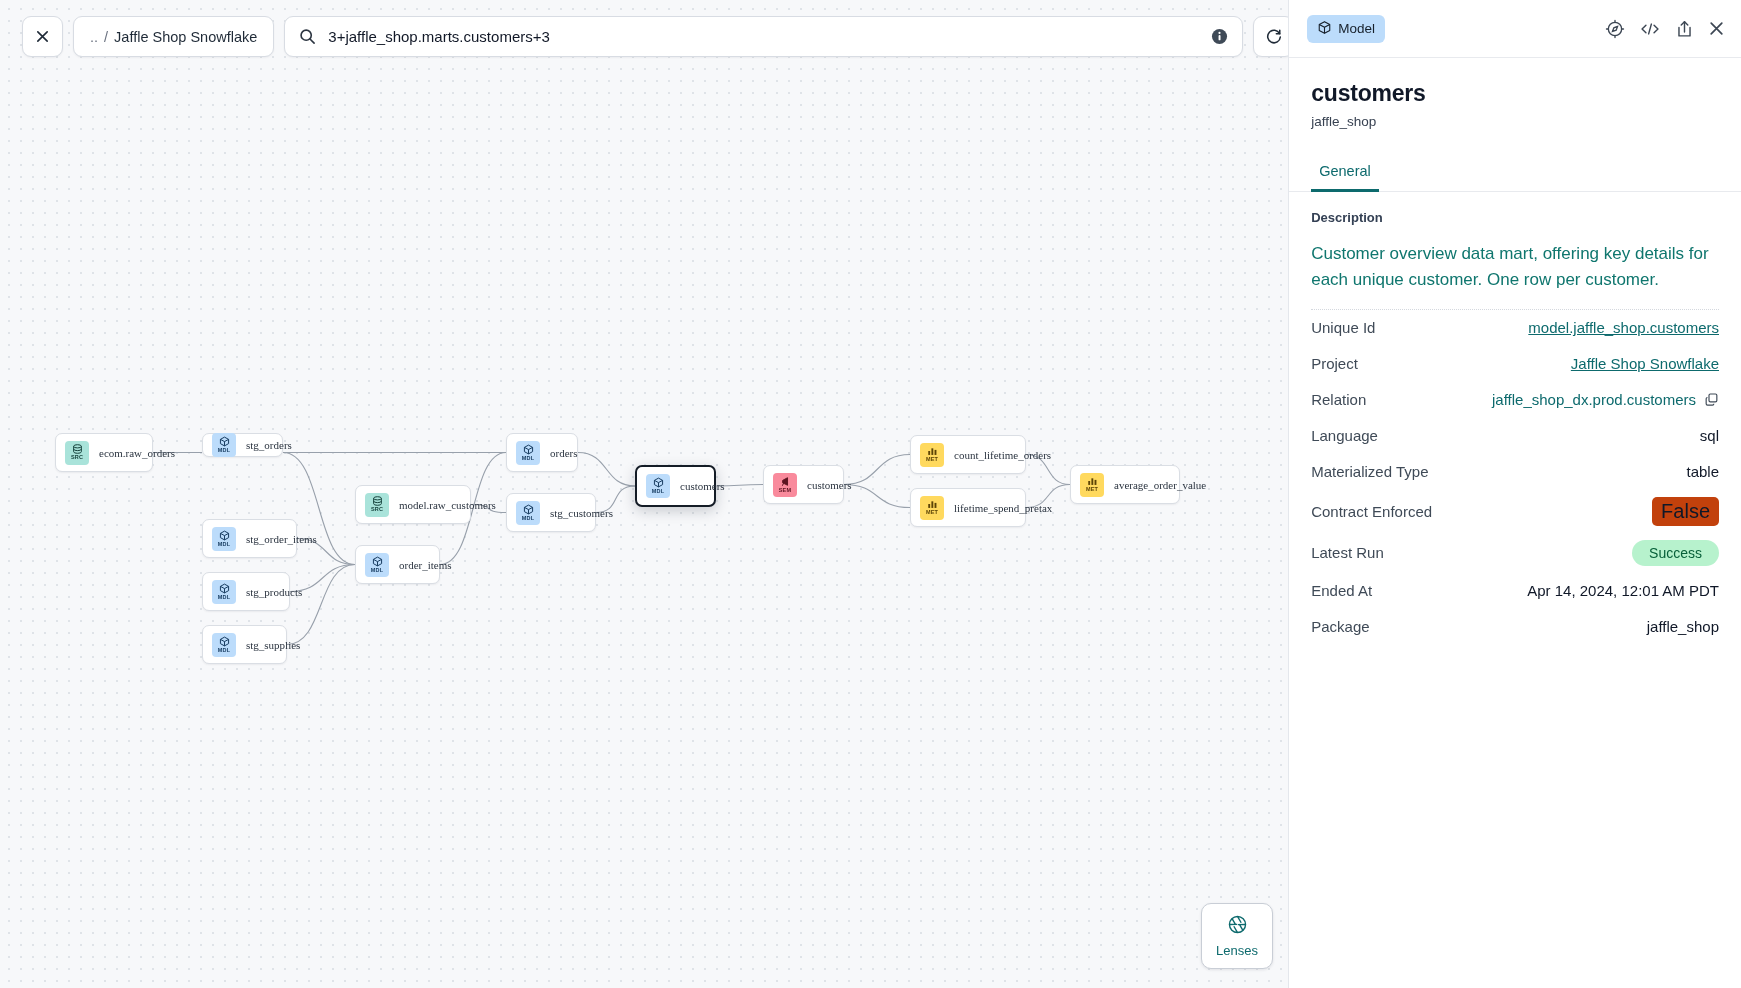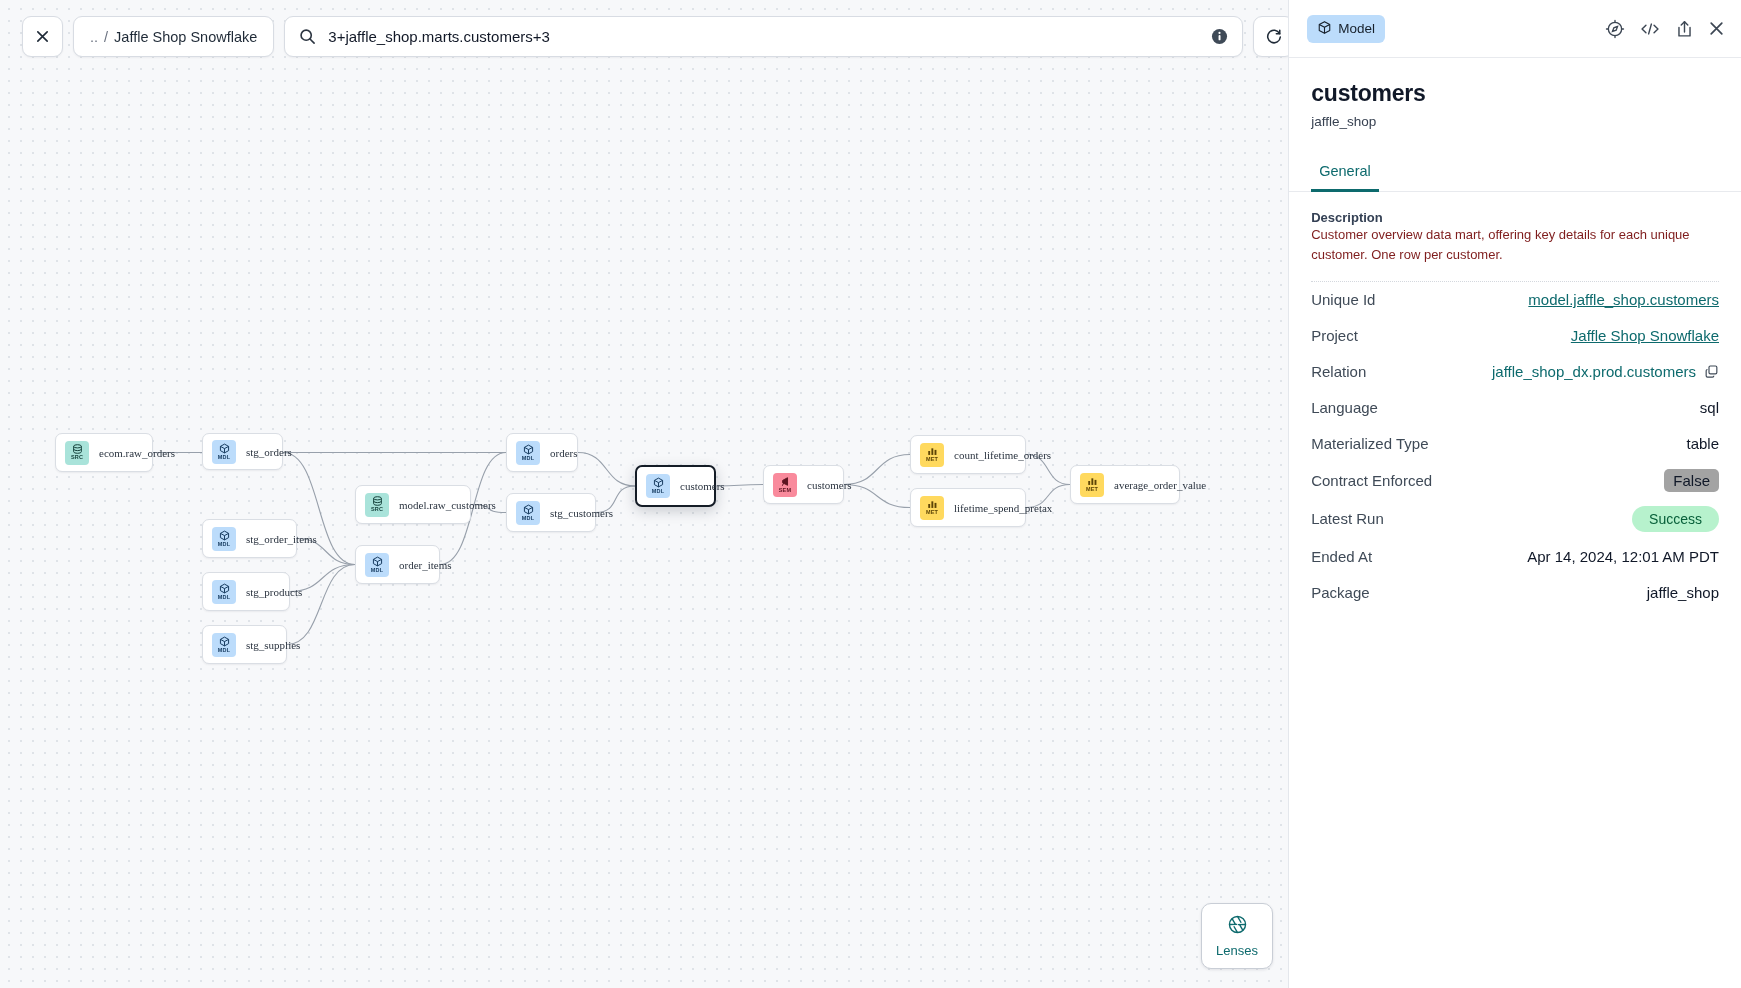--- a/index.html
+++ b/index.html
@@ -176,39 +176,40 @@
     font-size: 14.5px; color: #0d6a6d; font-weight: 500;
     padding: 6px 8px 10px 8px;
     border-bottom: 3px solid #0d6a6d;
     cursor: pointer;
     margin-bottom: -1px;
   }
 
   #panel-body { padding: 18px 22px 0 22px; overflow-y: auto; flex: 1 1 auto; }
   #desc-label { font-size: 13px; font-weight: 700; color: #344054; }
   #desc-text {
-    font-size: 13px; color: #7f1d1d; line-height: 1.52;
+    margin-top: 16px;
+    font-size: 17px; color: #0f766e; line-height: 1.52;
   }
   #desc-rule { border: 0; border-top: 1px dotted #d4d8de; margin: 16px 0 0 0; }
 
   .prop-row {
     display: flex; align-items: center; justify-content: space-between;
     min-height: 36px;
     padding: 7px 0;
     gap: 16px;
   }
   .prop-key { font-size: 15px; color: #3f4a57; white-space: nowrap; }
   .prop-val {
     font-size: 15px; color: #101828; text-align: right;
     display: flex; align-items: center; gap: 8px; justify-content: flex-end;
   }
   .prop-val.link { color: #0d6a6d; text-decoration: underline; cursor: pointer; }
   .prop-val.teal { color: #0d6a6d; }
   .chip-grey {
-    background: #a3a3a3; border-radius: 5px; padding: 3px 9px; font-size: 15px; color:#101828;
+    background: #c2410c; border-radius: 5px; padding: 3px 9px; font-size: 20px; color:#101828;
   }
   .chip-success {
     background: #b7f2cd; color: #08603a;
     border-radius: 999px; padding: 5px 17px; font-size: 14px; font-weight: 500;
   }
   .copy-btn { cursor:pointer; display:flex; align-items:center; color:#3f4a57; }
 </style>
 </head>
 <body>
 
@@ -280,21 +281,21 @@
                 <svg width="11" height="10" viewBox="0 0 14 13" fill="none" stroke="currentColor" stroke-width="1.3">
                   <ellipse cx="7" cy="3" rx="5" ry="2.1"></ellipse>
                   <path d="M2 3 V10 a5 2.1 0 0 0 10 0 V3"></path>
                   <path d="M2 6.5 a5 2.1 0 0 0 10 0"></path>
                 </svg>
               </span>
               <span class="tag">SRC</span>
             </div>
             <span class="node-label">ecom.raw_orders</span>
           </div>
-          <div class="node" style="left: 202px; top: 433px; width: 81px; height: 37px;">
+          <div class="node" style="left: 202px; top: 433px; width: 81px; height: 24px;">
             <div class="badge mdl">
               <span class="glyph">
                 <svg width="11" height="11" viewBox="0 0 14 14" fill="none" stroke="currentColor" stroke-width="1.25" stroke-linejoin="round">
                   <path d="M7 1.4 L12.2 4.3 L12.2 9.7 L7 12.6 L1.8 9.7 L1.8 4.3 Z"></path>
                   <path d="M1.8 4.3 L7 7.1 L12.2 4.3 M7 7.1 L7 12.6"></path>
                 </svg>
               </span>
               <span class="tag">MDL</span>
             </div>
             <span class="node-label">stg_orders</span>

